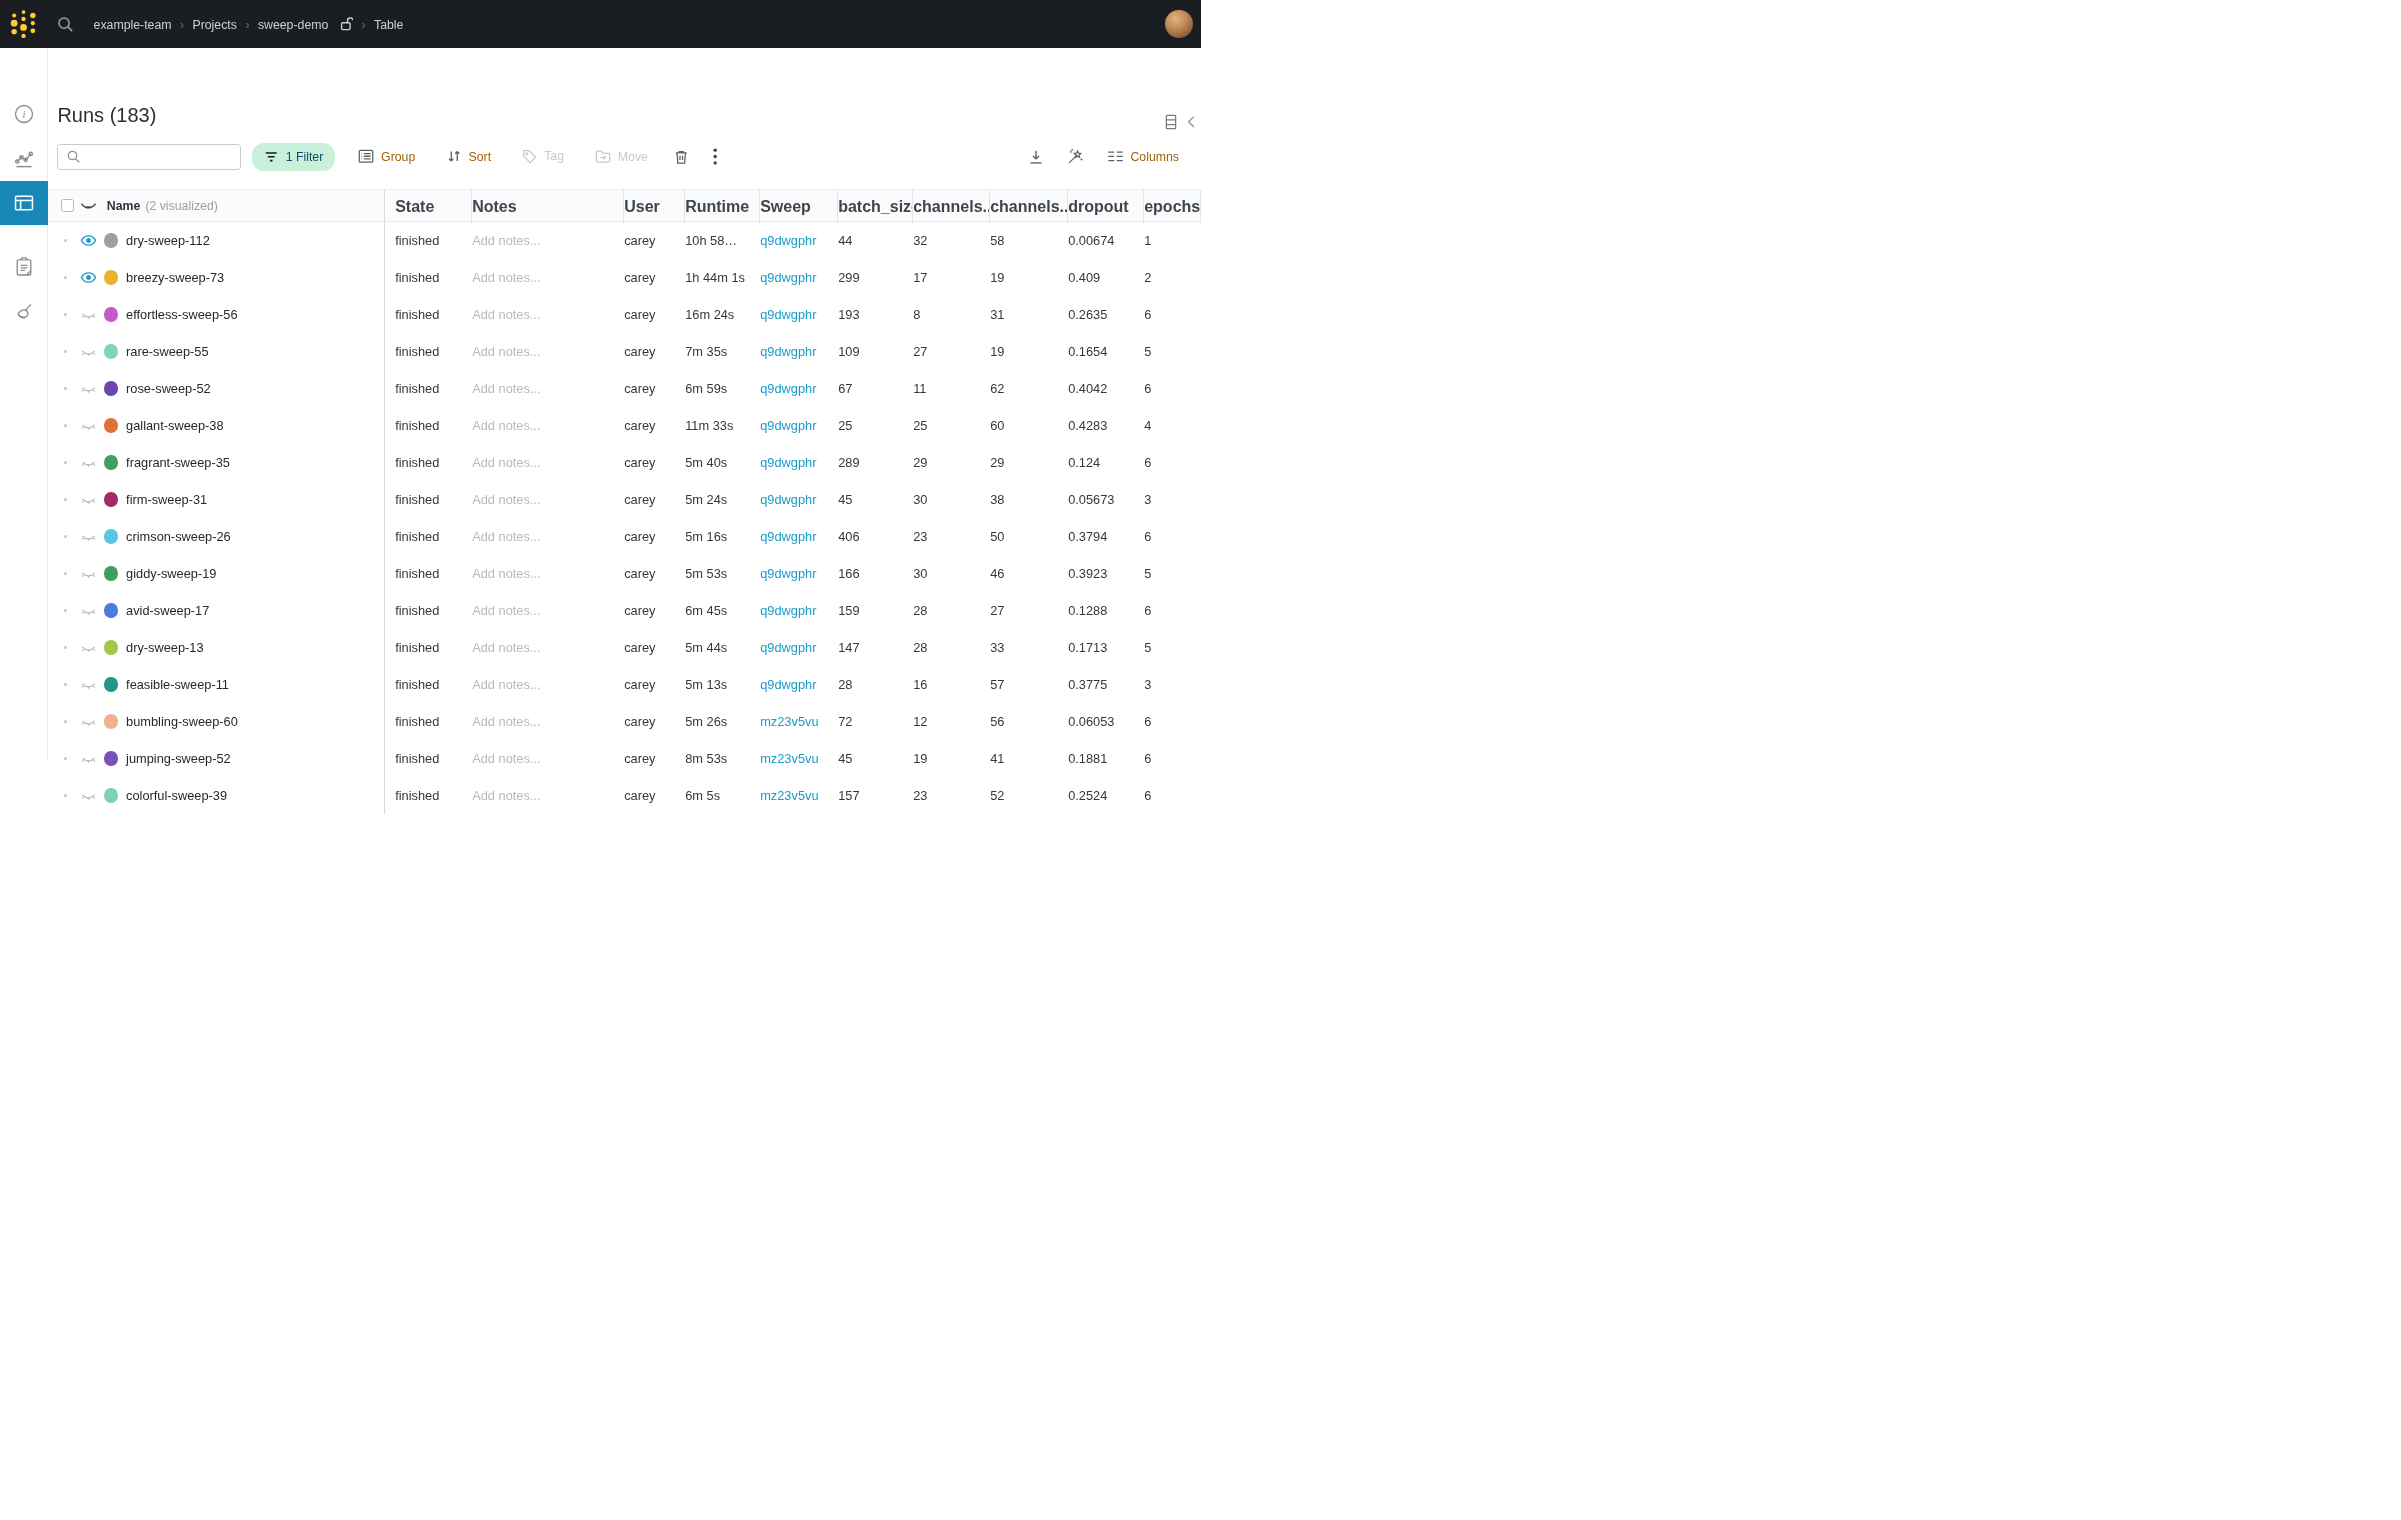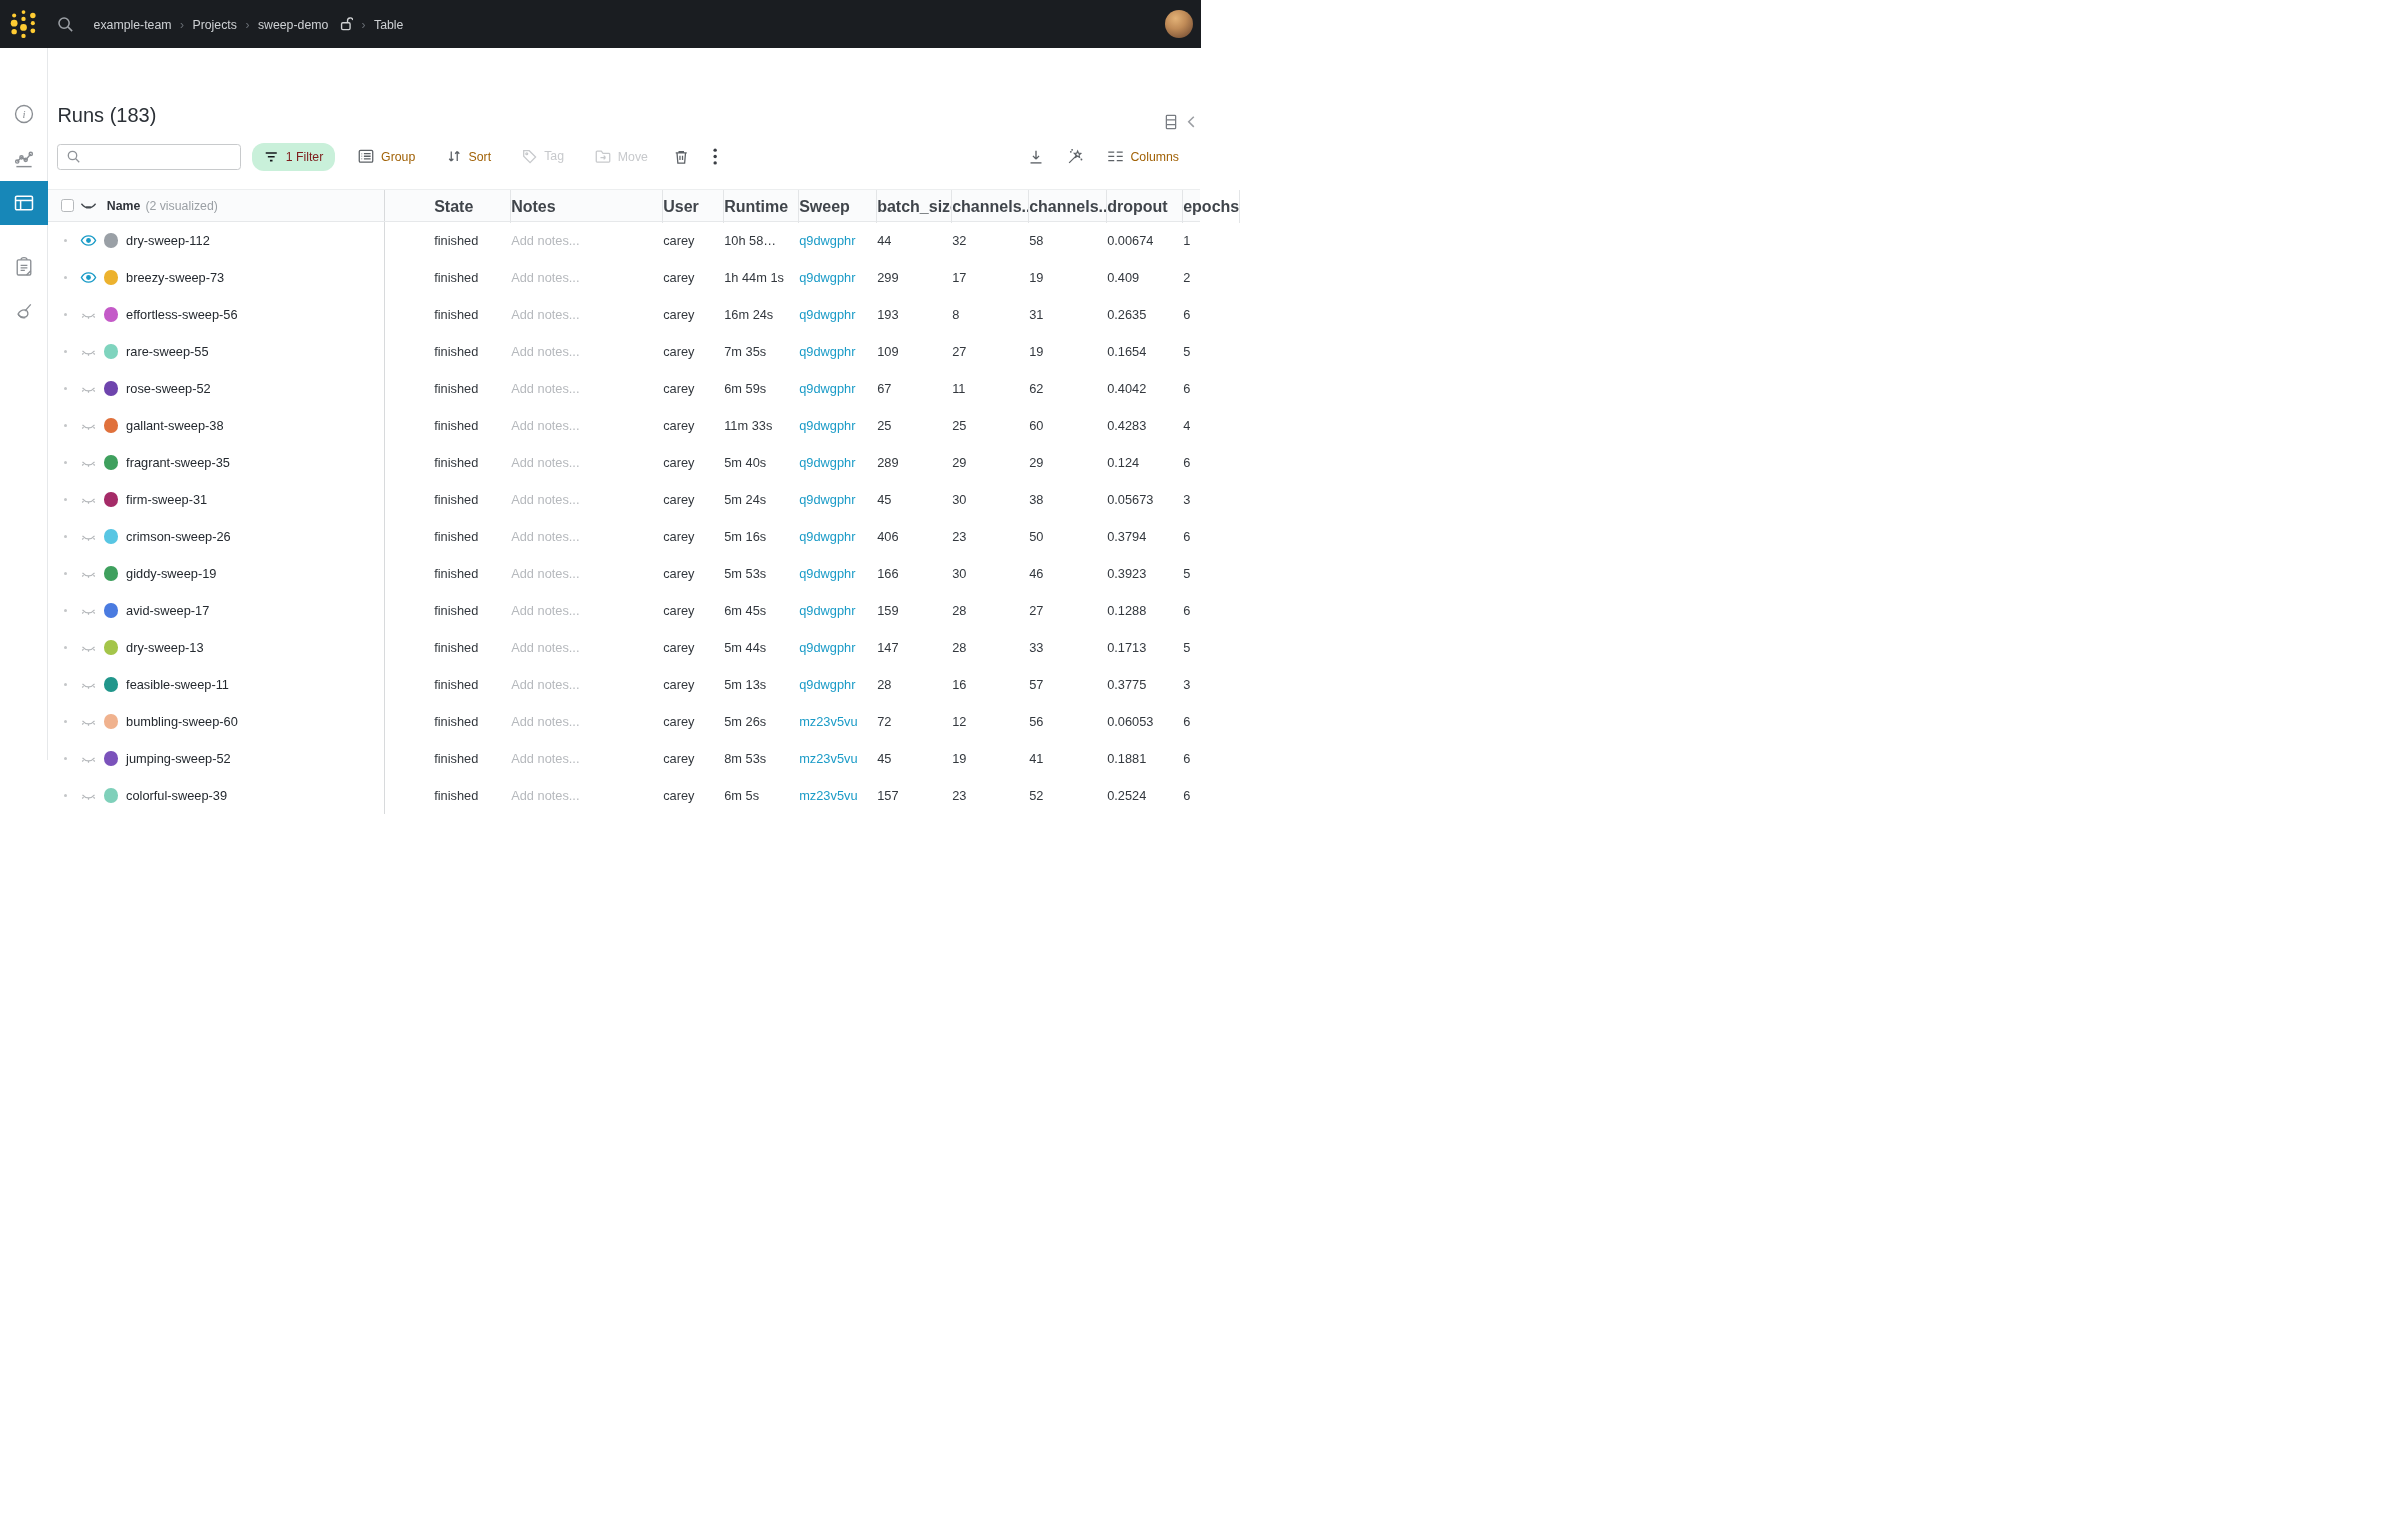--- a/index.html
+++ b/index.html
@@ -40,32 +40,32 @@
   .panel-mini{position:absolute;top:66px;display:flex;gap:10.2px;color:#787c82;align-items:center;}
   .panel-mini{left:1117px;}
 
   
   .toolbar{position:absolute;left:0;top:94px;width:1152px;height:29px;display:flex;align-items:center;}
   .search-box{margin-left:9.4px;width:184px;height:26px;border:0.9px solid #c8cacc;border-radius:3.4px;
     display:flex;align-items:center;background:#fff;}
   .search-box .mag{margin-left:7.7px;}
   .tb-btn{display:flex;align-items:center;gap:6.8px;font-size:12.3px;color:#a16207;cursor:pointer;white-space:nowrap;}
   .tb-btn .ic{color:#5c6166;}
-  .btn-filter{margin-left:11px;height:28px;padding:0 12px;border-radius:12px;background:var(--filter-bg);color:#7f1d1d;font-weight:500;}
+  .btn-filter{margin-left:11px;height:28px;padding:0 12px;border-radius:12px;background:var(--filter-bg);color:#0c4a6e;font-weight:500;}
   .btn-filter .ic{color:#15181c;}
   .btn-group{margin-left:23px;} .btn-sort{margin-left:32px;}
   .btn-tag{margin-left:31px;color:var(--disabled);} .btn-tag .ic{color:var(--disabled);}
   .btn-move{margin-left:31px;color:var(--disabled);} .btn-move .ic{color:var(--disabled);}
   .btn-trash{margin-left:26px;color:var(--disabled);}
   .btn-kebab{margin-left:25px;color:#3a3e44;}
   .tb-right{margin-left:auto;margin-right:21px;display:flex;align-items:center;gap:23px;}
 
   
   .grid{position:absolute;left:0;top:141px;width:1152px;}
-  .trow{display:flex;width:1152px;height:37px;gap:39px;}
+  .trow{display:flex;width:1152px;height:37px;}
   .trow-header{height:33px;background:var(--hdr-bg);border-top:0.9px solid #eceeef;border-bottom:0.9px solid var(--hairline);}
   .lpane{width:337px;display:flex;align-items:center;border-right:0.9px solid var(--divider);position:relative;flex:none;}
   .rpane{width:815px;display:grid;align-items:center;flex:none;
     grid-template-columns:10.2px 77px 152px 61px 75px 78px 75px 77px 78px 76px 57px;}
   .hcell{font-size:16px;font-weight:600;color:#40454b;padding-right:5.1px;overflow:hidden;white-space:nowrap;cursor:pointer;}
   .trow-header .rpane > .hcell{border-right:0.9px solid #e3e5e7;height:33px;display:flex;align-items:center;}
   .trow-header .rpane > .hcell:first-child{border-right:none;}
   .cell{font-size:12.8px;color:var(--txt);white-space:nowrap;overflow:hidden;text-overflow:ellipsis;padding-right:6.8px;}
   .cell.notes{color:#b6b9bd;cursor:text;}
   .cell.sweep{color:var(--link);cursor:pointer;text-decoration:none;}

